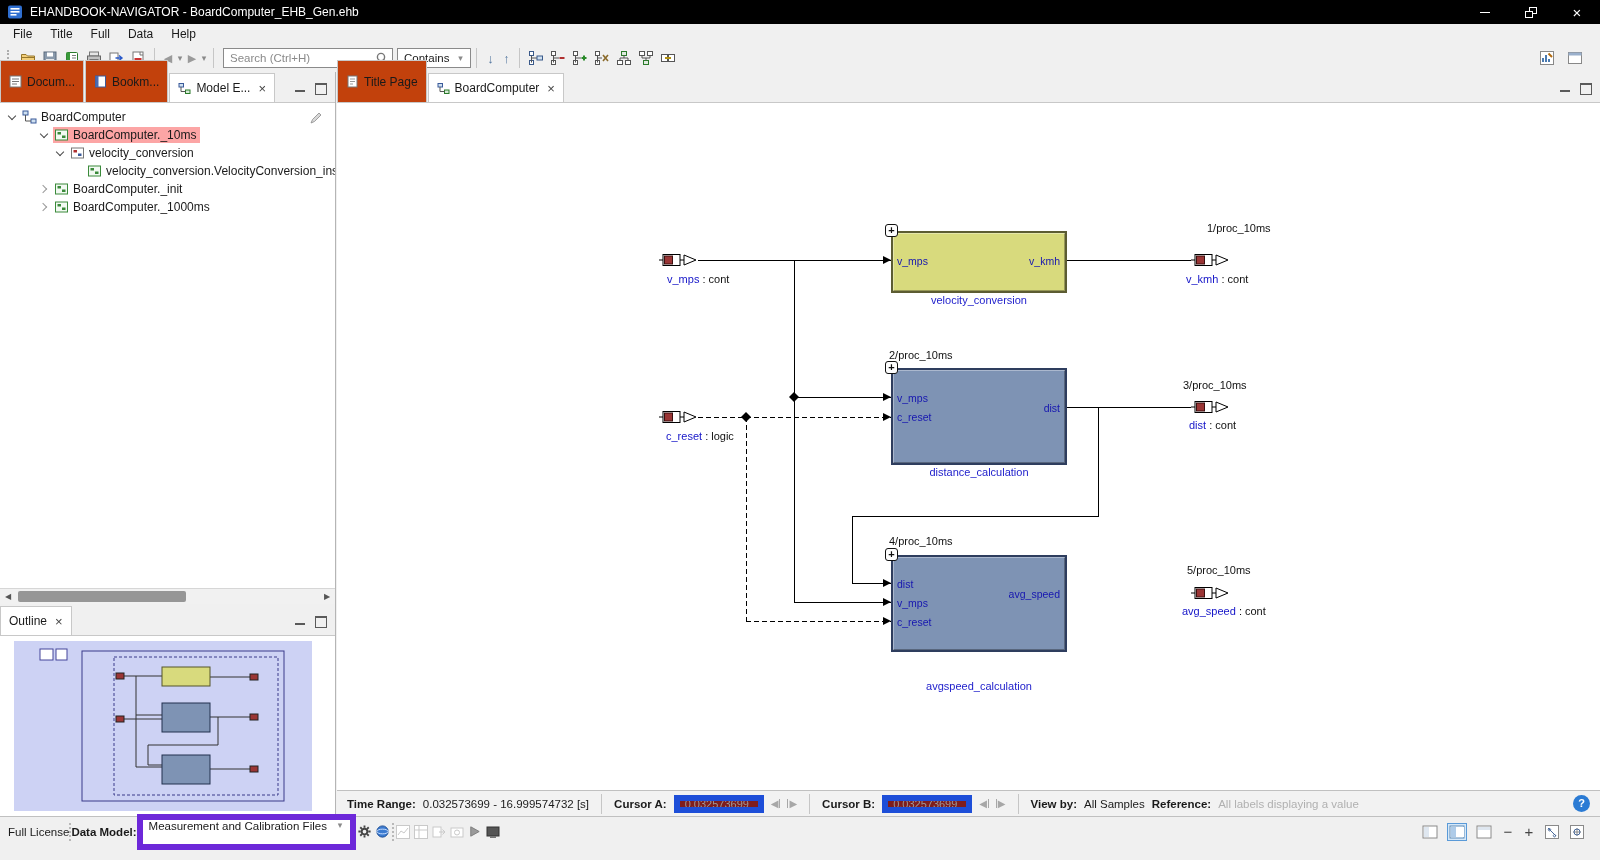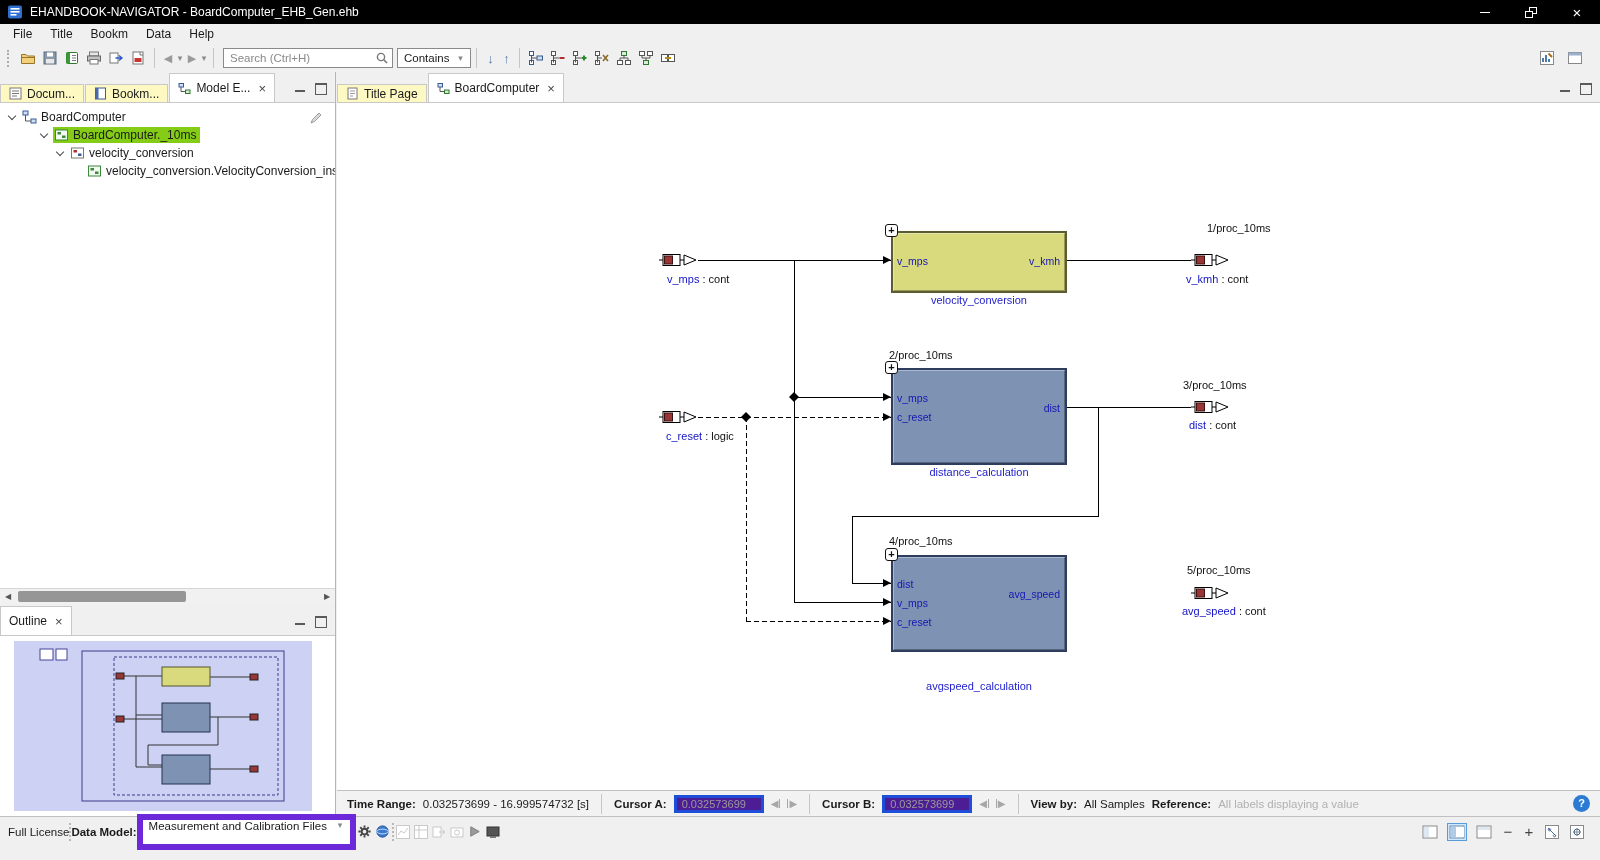--- a/index.html
+++ b/index.html
@@ -34,35 +34,35 @@
   .search-wrap input { width:170px; height:20px; border:1px solid #8a8a8a; background:#fff; font-family:"Liberation Sans",sans-serif; font-size:11.5px; padding:0 20px 0 6px; color:#333; }
   .search-wrap input::placeholder { color:#8a8a8a; }
   .search-wrap .mag { position:absolute; right:4px; top:3px; }
   .dd-box { height:20px; border:1px solid #8a8a8a; background:#fff; display:flex; align-items:center; gap:7px; padding:0 6px; font-size:11.5px; }
   .arrow-glyph { font-size:13px; font-weight:bold; color:#51759e; width:16px; text-align:center; }
   .right-tools { margin-left:auto; display:flex; align-items:center; gap:6px; padding-right:8px; }
 
   
   #left-panel { position:absolute; left:0; top:72px; width:336px; height:744px; background:#fff; border-right:1px solid #b5b5b5; }
   .tabstrip { position:absolute; left:0; width:100%; background:#f0f0f0; border-bottom:1px solid #c8c8c8; display:flex; align-items:flex-end; }
-  .tab { height:18px; display:flex; align-items:center; gap:5px; padding:0 8px; border:1px solid #c8c8c8; border-bottom:none; background:#fef9c3; font-size:12px; white-space:nowrap; margin-right:1px; }
+  .tab { height:42px; display:flex; align-items:center; gap:5px; padding:0 8px; border:1px solid #c8c8c8; border-bottom:none; background:#c2410c; font-size:12px; white-space:nowrap; margin-right:1px; }
   .tab.active { background:#fff; height:29px; }
   .closex { color:#444; font-size:13px; margin-left:3px; line-height:1; }
   .view-btns { margin-left:auto; display:flex; gap:5px; padding:0 7px 8px 0; }
   .vbtn { width:15px; height:12px; position:relative; }
   .vbtn.min::after { content:""; position:absolute; left:2px; bottom:2px; width:10px; height:0; border-bottom:2px solid #5a5a5a; }
   .vbtn.max::after { content:""; position:absolute; left:2px; top:1px; width:10px; height:9px; border:1px solid #5a5a5a; border-top-width:2px; }
   #left-tabs { top:0; height:31px; }
   #tree { position:absolute; left:0; top:31px; width:100%; height:485px; background:#fff; padding-top:5px; overflow:hidden; }
   .trow { height:18px; display:flex; align-items:center; font-size:12px; white-space:nowrap; }
   .chev { width:9px; height:9px; display:inline-block; position:relative; margin-right:4px; flex:0 0 auto; }
   .chev.down::before { content:""; position:absolute; left:1px; top:0; width:5px; height:5px; border-right:1.6px solid #4a4a4a; border-bottom:1.6px solid #4a4a4a; transform:rotate(45deg); }
   .chev.right::before { content:""; position:absolute; left:0; top:1px; width:5px; height:5px; border-right:1.6px solid #9a9a9a; border-bottom:1.6px solid #9a9a9a; transform:rotate(-45deg); }
   .hl { display:flex; align-items:center; padding:1px 4px 1px 1px; }
-  .trow.sel .hl { background:#84cc16; }
+  .trow.sel .hl { background:#fca5a5; }
   .ticon { width:15px; height:14px; margin-right:4px; flex:0 0 auto; }
   #tree-edit { position:absolute; right:12px; top:7px; }
   #hscroll { position:absolute; left:0; top:516px; width:100%; height:16px; background:#f1f1f1; border-top:1px solid #d6d6d6; display:flex; align-items:center; }
   .scroll-btn { width:16px; height:16px; color:#555; font-size:8px; display:flex; align-items:center; justify-content:center; }
   .scroll-track { flex:1; height:100%; position:relative; }
   .scroll-thumb { position:absolute; left:2px; top:2px; width:168px; height:11px; background:#969696; border-radius:2px; }
   #outline-tabs { top:532px; height:32px; }
   #outline-content { position:absolute; left:0; top:564px; width:100%; height:180px; background:#fff; }
   #outline-preview { position:absolute; left:14px; top:5px; }
 
@@ -79,21 +79,21 @@
   .proc-label { position:absolute; font-size:11px; color:#111; white-space:nowrap; }
   .io-label { position:absolute; font-size:11px; white-space:nowrap; }
   .io-label .nm { color:#1414c8; }
   .io-label .tp { color:#111; }
   .port-sym { position:absolute; width:40px; height:14px; }
   .plus-btn { position:absolute; width:13px; height:13px; background:#fdfdfd; border:1.5px solid #111; border-radius:3px; font-size:11px; font-weight:bold; line-height:10px; text-align:center; color:#111; }
 
   
   #timebar { position:absolute; left:337px; top:790px; width:1263px; height:26px; background:#f2f2f2; border-top:1px solid #c0c0c0; display:flex; align-items:center; gap:7px; padding:0 10px; font-size:11.5px; }
   .tb-label { font-weight:bold; }
-  .cursor-input { width:90px; height:18px; border:3px solid #1d4ed8; background:#4c1d95; color:#9a9a9a; font-size:11px; padding:0 5px; font-family:"Liberation Sans",sans-serif; }
+  .cursor-input { width:90px; height:18px; border:6px solid #1d4ed8; background:#7f1d1d; color:#9a9a9a; font-size:11px; padding:0 5px; font-family:"Liberation Sans",sans-serif; }
   .step-btn { color:#a7a7a7; font-size:10px; display:flex; align-items:center; gap:1px; }
   .step-btn .bar { width:1px; height:9px; background:#a7a7a7; }
   .muted { color:#b0b0b0; }
   .help-btn { position:absolute; right:10px; top:4px; width:17px; height:17px; border-radius:50%; background:#2b7bd4; color:#fff; font-weight:bold; text-align:center; line-height:17px; font-size:11px; }
 
   
   #statusbar { position:absolute; left:0; top:816px; width:1600px; height:30px; background:#f0f0f0; border-top:1px solid #c0c0c0; display:flex; align-items:center; gap:0; padding:8px 8px; font-size:11.5px; }
   .sb-sep { width:1px; height:18px; border-left:2px dotted #b8b8b8; }
   .sb-bold { font-weight:bold; }
   .ds-select { height:36px; border:6px solid #6d28d9; background:#fff; display:flex; align-items:flex-start; gap:9px; padding:0 6px; font-size:11.5px; }
@@ -127,21 +127,21 @@
           <span class="r2"></span>
           <span class="r1"></span>
         </span>
       </span>
     <span class="win-btn close">×</span>
   </div>
 
   <div id="menubar">
     <span class="menu-item">File</span>
     <span class="menu-item">Title</span>
-    <span class="menu-item">Bookm</span>
+    <span class="menu-item">Full</span>
     <span class="menu-item">Data</span>
     <span class="menu-item">Help</span>
   </div>
 
   <div id="toolbar">
     <span class="grip"></span>
     <span class="tbtn">
         <svg width="16" height="16" viewBox="0 0 16 16">
           <path d="M1.5 4.5 h4.5 l1.5 1.5 h7 v7.5 h-13 z" fill="#f3cf7a" stroke="#96762a"></path>
           <path d="M1.5 7.5 h13" stroke="#96762a"></path>
@@ -346,20 +346,42 @@
       <div class="trow" style="padding-left:86px">
         <span class="hl">
             <span class="ticon"><svg width="15" height="14" viewBox="0 0 15 14">
                 <rect x="1.5" y="2" width="12" height="10" fill="#f2f9f2" stroke="#3a8a3a"></rect>
                 <rect x="3.5" y="4" width="3.5" height="2.5" fill="#3a8a3a"></rect>
                 <rect x="8" y="7.5" width="3.5" height="2.5" fill="#3a8a3a"></rect>
               </svg></span>
         <span class="tlabel">velocity_conversion.VelocityConversion_inst</span>
           </span>
       </div>
+      <div class="trow" style="padding-left:40px">
+        <span class="chev right"></span>
+        <span class="hl">
+            <span class="ticon"><svg width="15" height="14" viewBox="0 0 15 14">
+                <rect x="1.5" y="2" width="12" height="10" fill="#f2f9f2" stroke="#3a8a3a"></rect>
+                <rect x="3.5" y="4" width="3.5" height="2.5" fill="#3a8a3a"></rect>
+                <rect x="8" y="7.5" width="3.5" height="2.5" fill="#3a8a3a"></rect>
+              </svg></span>
+        <span class="tlabel">BoardComputer._init</span>
+          </span>
+      </div>
+      <div class="trow" style="padding-left:40px">
+        <span class="chev right"></span>
+        <span class="hl">
+            <span class="ticon"><svg width="15" height="14" viewBox="0 0 15 14">
+                <rect x="1.5" y="2" width="12" height="10" fill="#f2f9f2" stroke="#3a8a3a"></rect>
+                <rect x="3.5" y="4" width="3.5" height="2.5" fill="#3a8a3a"></rect>
+                <rect x="8" y="7.5" width="3.5" height="2.5" fill="#3a8a3a"></rect>
+              </svg></span>
+        <span class="tlabel">BoardComputer._1000ms</span>
+          </span>
+      </div>
     </div>
 
     <div id="hscroll">
       <span class="scroll-btn">◀</span>
       <span class="scroll-track">
           <span class="scroll-thumb"></span>
         </span>
       <span class="scroll-btn">▶</span>
     </div>
 

